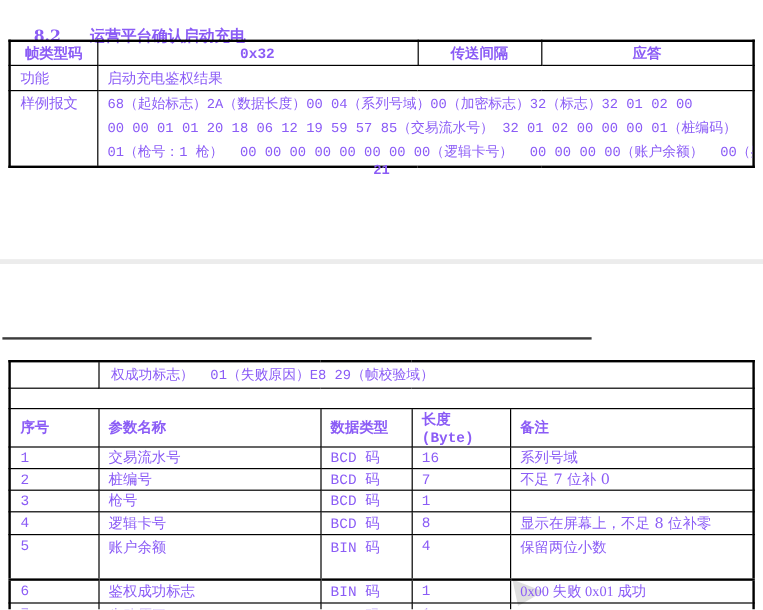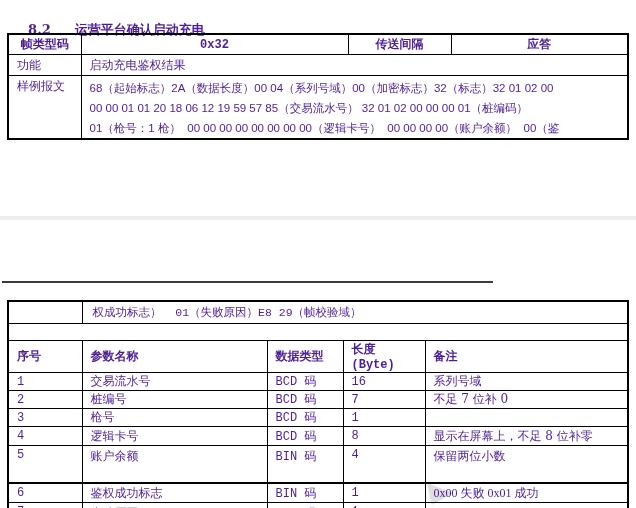--- a/index.html
+++ b/index.html
@@ -1,37 +1,37 @@
 <!DOCTYPE html>
 <html><head>
 <meta charset="utf-8">
 <style>
   html,body{margin:0;padding:0;background:#fff;}
   #page{
     position:relative;width:636px;height:508px;overflow:hidden;background:#ffffff;
-    font-family:"DejaVu Serif","Liberation Serif",serif;color:#4c1d95;
+    font-family:"DejaVu Serif","Liberation Serif",serif;color:#8b5cf6;
   }
   .abs{position:absolute;}
   
   .sec-title{left:10px;top:6px;font-size:13px;font-weight:bold;white-space:pre;}
   .sec-num{display:inline-block;margin-right:24px;}
   
   table{border-collapse:collapse;table-layout:fixed;}
   table.doc-table{position:absolute;left:7px;border:2px solid #000;font-size:12px;}
   td{border:1px solid #000;padding:0 8px;overflow:hidden;vertical-align:middle;}
   .bold{font-weight:bold;}
   .mono{font-family:"Liberation Mono","DejaVu Serif",serif;}
   .pre{white-space:pre;font-family:Liberation Serif, serif;}
   
   .t1{top:33px;width:620px;}
   .t1 .r-head td{height:19px;text-align:center;}
   .t1 .r-func td{height:20px;margin-left:17px;}
   .t1 .r-sample td{height:60px;vertical-align:top;padding-top:2px;}
   .sample-line{font-size:11.5px;line-height:20px;white-space:pre;
-    font-family:Liberation Sans, sans-serif;}
+    font-family:Liberation Mono, monospace;}
   
   .page-num{left:0;top:136px;width:636px;text-align:center;
     font-family:"Liberation Mono","DejaVu Sans",sans-serif;font-weight:bold;font-size:11.5px;}
   
   .gap-band{left:0;top:216px;width:636px;height:4px;}
   .h-rule{left:2px;top:281px;width:491px;height:2px;}
   
   .watermark{left:427px;top:483px;width:26px;height:22px;
     clip-path:polygon(0 0,100% 45%,18% 100%);opacity:.85;}
   
@@ -79,20 +79,21 @@
       <td>样例报文</td>
       <td colspan="3">
         <div class="sample-line">68（起始标志）2A（数据长度）00 04（系列号域）00（加密标志）32（标志）32 01 02 00</div>
         <div class="sample-line">00 00 01 01 20 18 06 12 19 59 57 85（交易流水号） 32 01 02 00 00 00 01（桩编码）</div>
         <div class="sample-line">01（枪号：1 枪）  00 00 00 00 00 00 00 00（逻辑卡号）  00 00 00 00（账户余额）  00（鉴</div>
       </td>
     </tr>
   </tbody>
     </table>
 
+  <div class="abs page-num">21</div>
 
   <div class="abs gap-band" style="background: rgb(236, 236, 236);"></div>
 
   <div class="abs h-rule" style="background: rgb(60, 60, 60);"></div>
 
   <div class="abs watermark" style="background: rgb(217, 217, 217);"></div>
 
   <table class="doc-table t2">
     <colgroup>
         <col style="width:74px">

